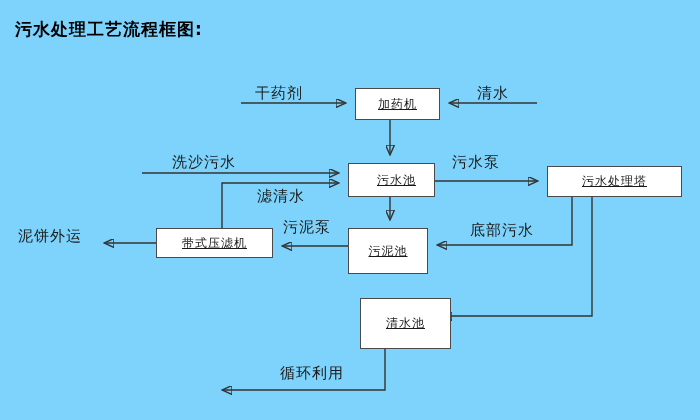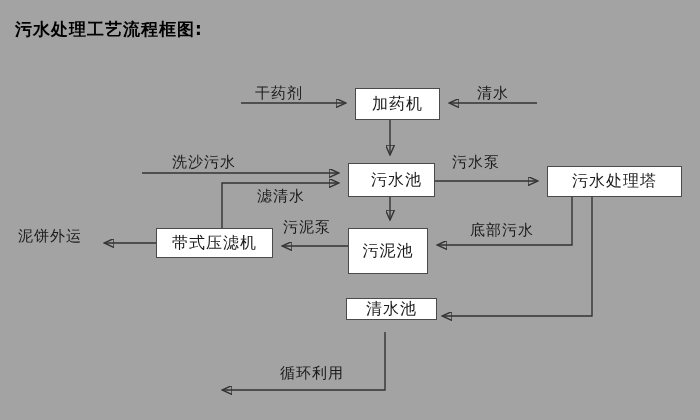--- a/index.html
+++ b/index.html
@@ -5,21 +5,21 @@
   html, body {
     margin: 0;
     padding: 0;
     background: #ffffff;
     font-family: "DejaVu Sans", "Liberation Sans", sans-serif;
   }
   .canvas {
     position: relative;
     width: 700px;
     height: 420px;
-    background: #a3a3a3;
+    background: #7dd3fc;
     overflow: hidden;
   }
   .page-title {
     position: absolute;
     left: 15px;
     top: 18px;
     margin: 0;
     font-size: 17px;
     font-weight: bold;
     color: #000000;
@@ -38,38 +38,39 @@
     stroke-width: 1.4;
   }
   .node {
     position: absolute;
     box-sizing: border-box;
     background: #ffffff;
     border: 1px solid #4a4a4a;
     display: flex;
     align-items: center;
     justify-content: center;
-    font-size: 16px;
+    font-size: 12px;
     color: #1a1a1a;
     letter-spacing: 1px;
     white-space: nowrap;
+    text-decoration: underline;
   }
   .flow-label {
     position: absolute;
     font-size: 15px;
     color: #1a1a1a;
     letter-spacing: 1px;
     white-space: nowrap;
   }
   #node-dosing     { left: 355px; top:  88px; width:  85px; height: 32px; }
   #node-sewage     { left: 348px; top: 163px; width:  87px; height: 34px; padding-left: 10px; }
   #node-tower      { left: 547px; top: 166px; width: 135px; height: 31px; }
   #node-sludge     { left: 348px; top: 228px; width:  80px; height: 46px; }
   #node-press      { left: 156px; top: 228px; width: 117px; height: 30px; }
-  #node-cleanpool  { left: 346px; top: 298px; width:  91px; height: 22px; }
+  #node-cleanpool  { left: 360px; top: 298px; width:  91px; height: 51px; }
 
   #lbl-dry-agent   { left: 255px; top:  84px; }
   #lbl-clean-water { left: 477px; top:  84px; }
   #lbl-sand-wash   { left: 172px; top: 153px; }
   #lbl-sewage-pump { left: 452px; top: 153px; }
   #lbl-filtered    { left: 257px; top: 187px; }
   #lbl-sludge-pump { left: 283px; top: 218px; }
   #lbl-bottom      { left: 470px; top: 221px; }
   #lbl-mud-cake    { left:  18px; top: 227px; }
   #lbl-recycle     { left: 280px; top: 364px; }

